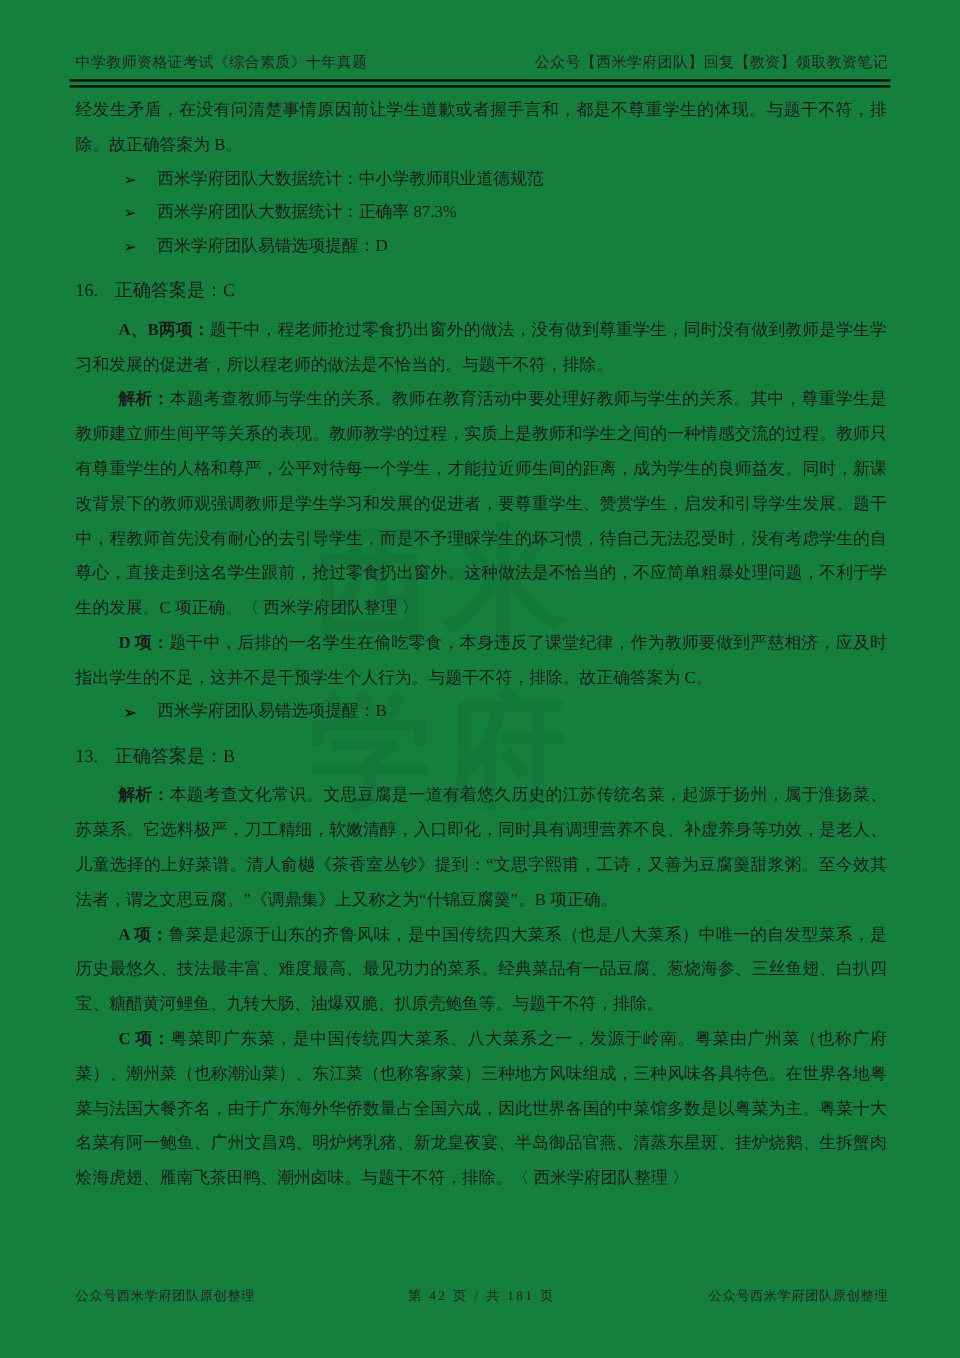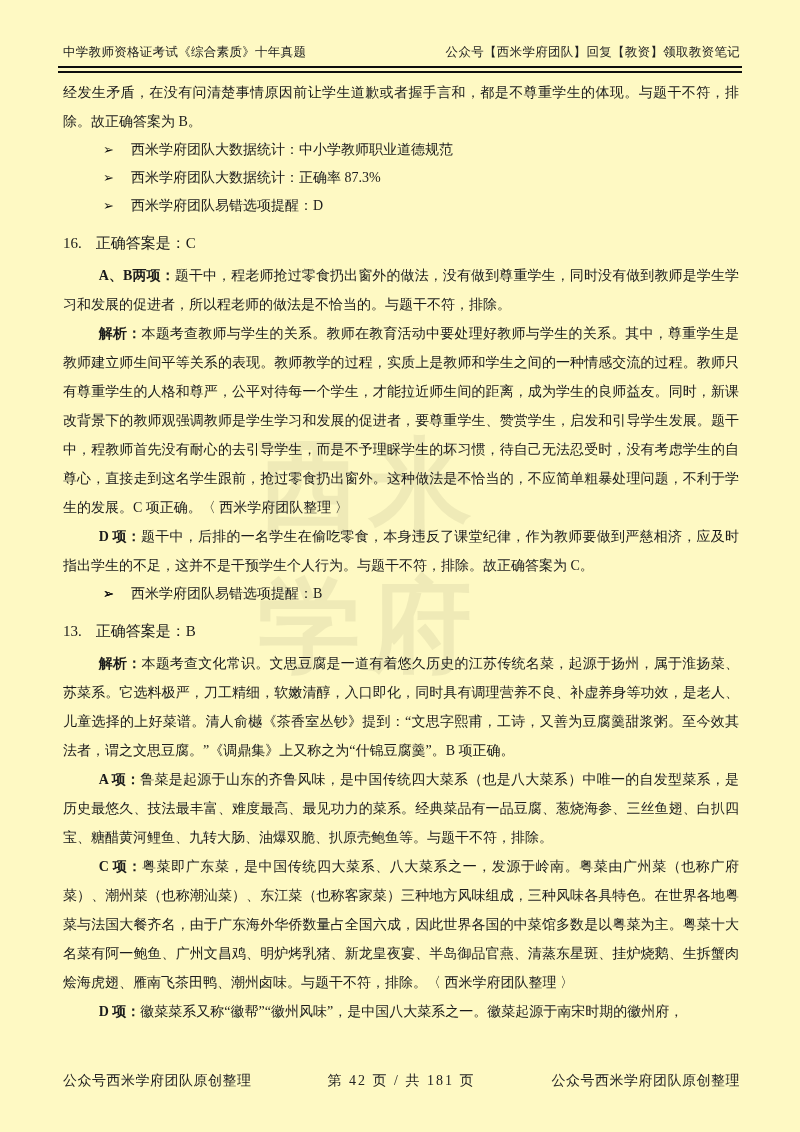--- a/index.html
+++ b/index.html
@@ -3,21 +3,21 @@
 <meta charset="utf-8">
 <style>
   html,body{margin:0;padding:0;}
   body{
     width:800px;height:1132px;
     background:#f4f4f4;
     font-family:"Liberation Serif","DejaVu Serif",serif;
   }
   .page{
     position:relative;width:800px;height:1132px;overflow:hidden;
-    background:#fef9c3;color:#1b1b1b;
+    background:#15803d;color:#1b1b1b;
   }
   
   .hdr{
     position:absolute;top:44px;left:63px;right:60px;
     display:flex;justify-content:space-between;align-items:flex-end;
     font-size:12.5px;letter-spacing:.3px;color:#222;
   }
   .hdr-rule{
     position:absolute;top:66px;left:58px;right:58px;height:3px;
     border-top:2.5px solid #0d0d0d;border-bottom:2px solid #0d0d0d;
@@ -46,21 +46,21 @@
     position:relative;padding-left:68px;line-height:28px;margin:0;
     text-align:left;
   }
   .bullet .arrow{
     position:absolute;left:40px;top:0;font-size:13px;color:#111;
   }
   
   .ftr{
     position:absolute;top:1072px;left:63px;right:60px;z-index:1;
     display:flex;justify-content:space-between;align-items:center;
-    font-size:14px;color:#222;letter-spacing:.5px;
+    font-size:11px;color:#222;letter-spacing:.5px;
   }
   .ftr .mid{letter-spacing:2px;text-align:center;}
 </style>
 </head>
 <body>
 
 <div class="page">
 
   <div class="hdr">
     <span>中学教师资格证考试《综合素质》十年真题</span>
@@ -80,21 +80,20 @@
       <div class="para ind"><b>A、B两项：</b>题干中，程老师抢过零食扔出窗外的做法，没有做到尊重学生，同时没有做到教师是学生学习和发展的促进者，所以程老师的做法是不恰当的。与题干不符，排除。</div>
       <div class="para ind"><b>解析：</b>本题考查教师与学生的关系。教师在教育活动中要处理好教师与学生的关系。其中，尊重学生是教师建立师生间平等关系的表现。教师教学的过程，实质上是教师和学生之间的一种情感交流的过程。教师只有尊重学生的人格和尊严，公平对待每一个学生，才能拉近师生间的距离，成为学生的良师益友。同时，新课改背景下的教师观强调教师是学生学习和发展的促进者，要尊重学生、赞赏学生，启发和引导学生发展。题干中，程教师首先没有耐心的去引导学生，而是不予理睬学生的坏习惯，待自己无法忍受时，没有考虑学生的自尊心，直接走到这名学生跟前，抢过零食扔出窗外。这种做法是不恰当的，不应简单粗暴处理问题，不利于学生的发展。C 项正确。〈 西米学府团队整理 〉</div>
       <div class="para ind"><b>D 项：</b>题干中，后排的一名学生在偷吃零食，本身违反了课堂纪律，作为教师要做到严慈相济，应及时指出学生的不足，这并不是干预学生个人行为。与题干不符，排除。故正确答案为 C。</div>
       <div class="bullet"><span class="arrow">➢</span></div>
       <div class="bullet"><span class="arrow">➢</span></div>
       <div class="bullet"><span class="arrow">➢</span><span>西米学府团队易错选项提醒：B</span></div>
       <div class="heading"><span class="hnum">13.</span><span>正确答案是：B</span></div>
       <div class="para ind"><b>解析：</b>本题考查文化常识。文思豆腐是一道有着悠久历史的江苏传统名菜，起源于扬州，属于淮扬菜、苏菜系。它选料极严，刀工精细，软嫩清醇，入口即化，同时具有调理营养不良、补虚养身等功效，是老人、儿童选择的上好菜谱。清人俞樾《茶香室丛钞》提到：“文思字熙甫，工诗，又善为豆腐羹甜浆粥。至今效其法者，谓之文思豆腐。”《调鼎集》上又称之为“什锦豆腐羹”。B 项正确。</div>
       <div class="para ind"><b>A 项：</b>鲁菜是起源于山东的齐鲁风味，是中国传统四大菜系（也是八大菜系）中唯一的自发型菜系，是历史最悠久、技法最丰富、难度最高、最见功力的菜系。经典菜品有一品豆腐、葱烧海参、三丝鱼翅、白扒四宝、糖醋黄河鲤鱼、九转大肠、油爆双脆、扒原壳鲍鱼等。与题干不符，排除。</div>
       <div class="para ind"><b>C 项：</b>粤菜即广东菜，是中国传统四大菜系、八大菜系之一，发源于岭南。粤菜由广州菜（也称广府菜）、潮州菜（也称潮汕菜）、东江菜（也称客家菜）三种地方风味组成，三种风味各具特色。在世界各地粤菜与法国大餐齐名，由于广东海外华侨数量占全国六成，因此世界各国的中菜馆多数是以粤菜为主。粤菜十大名菜有阿一鲍鱼、广州文昌鸡、明炉烤乳猪、新龙皇夜宴、半岛御品官燕、清蒸东星斑、挂炉烧鹅、生拆蟹肉烩海虎翅、雁南飞茶田鸭、潮州卤味。与题干不符，排除。〈 西米学府团队整理 〉</div>
-      <div class="para ind"><b>D 项：</b>徽菜菜系又称“徽帮”“徽州风味”，是中国八大菜系之一。徽菜起源于南宋时期的徽州府，</div>
     </div>
 
   <div class="ftr">
     <span>公众号西米学府团队原创整理</span>
     <span class="mid">第 42 页 / 共 181 页</span>
     <span>公众号西米学府团队原创整理</span>
   </div>
 
 </div>
 

